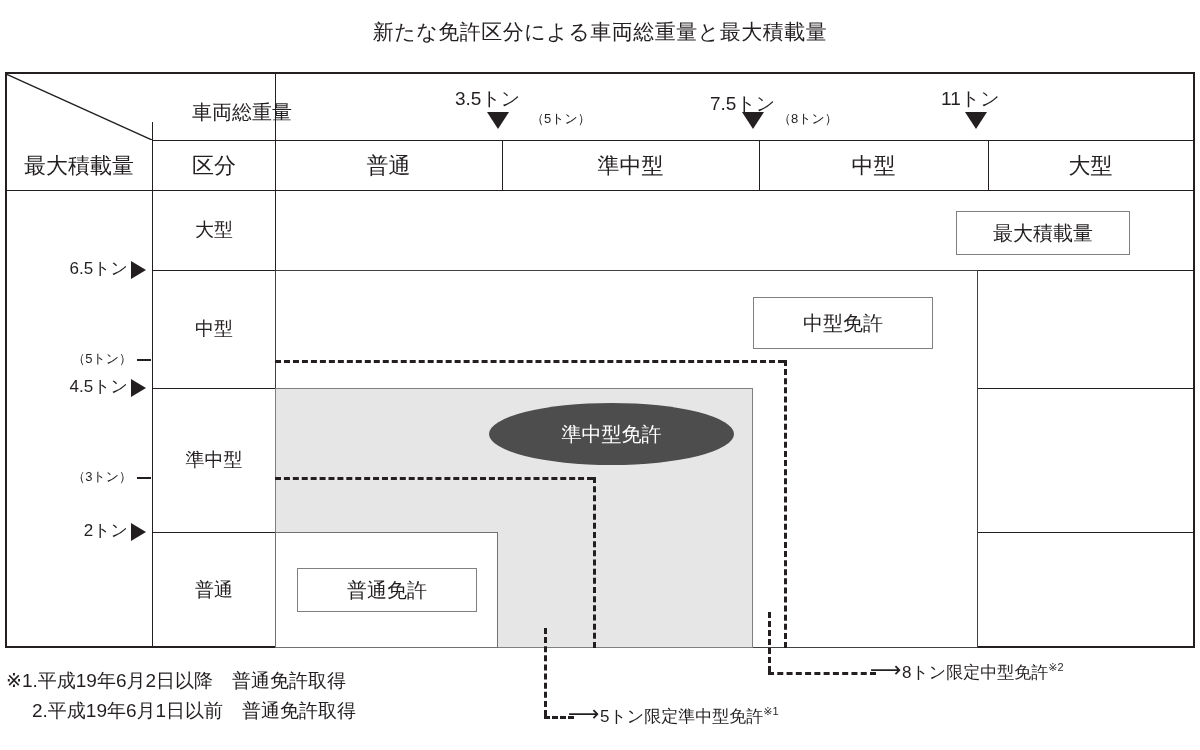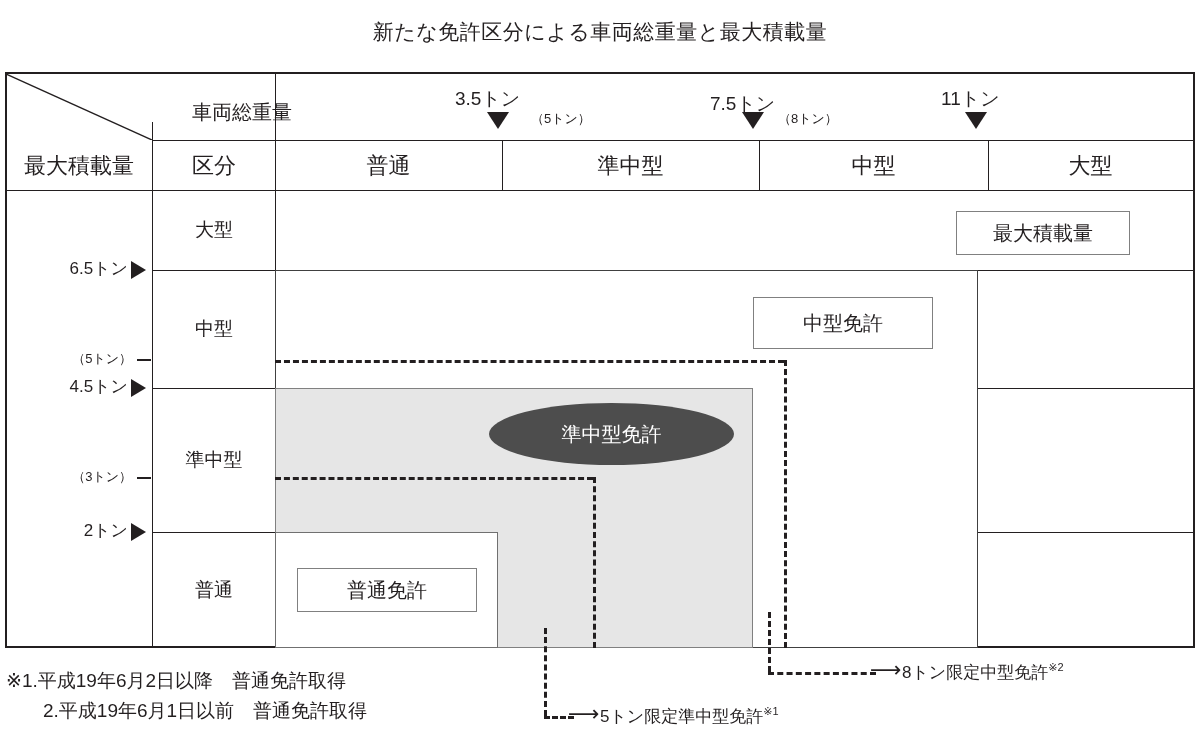--- a/index.html
+++ b/index.html
@@ -142,13 +142,13 @@
 </div>
 
 <div class="abs dv" style="left:768px;top:612px;height:60px;"></div>
 <div class="abs dh" style="left:768px;top:672px;width:108px;"></div>
 <div class="abs arrowhead" style="left:870px;top:659px;">⟶</div>
 <div class="abs callout" style="left:902px;top:661px;">
   <span>8トン限定中型免許</span><span class="sup">※2</span>
 </div>
 
 <div class="abs fnote" style="left:6px;top:668px;">※1.平成19年6月2日以降　普通免許取得</div>
-<div class="abs fnote" style="left:24px;top:698px;">　2.平成19年6月1日以前　普通免許取得</div>
+<div class="abs fnote" style="left:13px;top:698px;">　2.平成19年6月1日以前　普通免許取得</div>
 
 </body></html>

